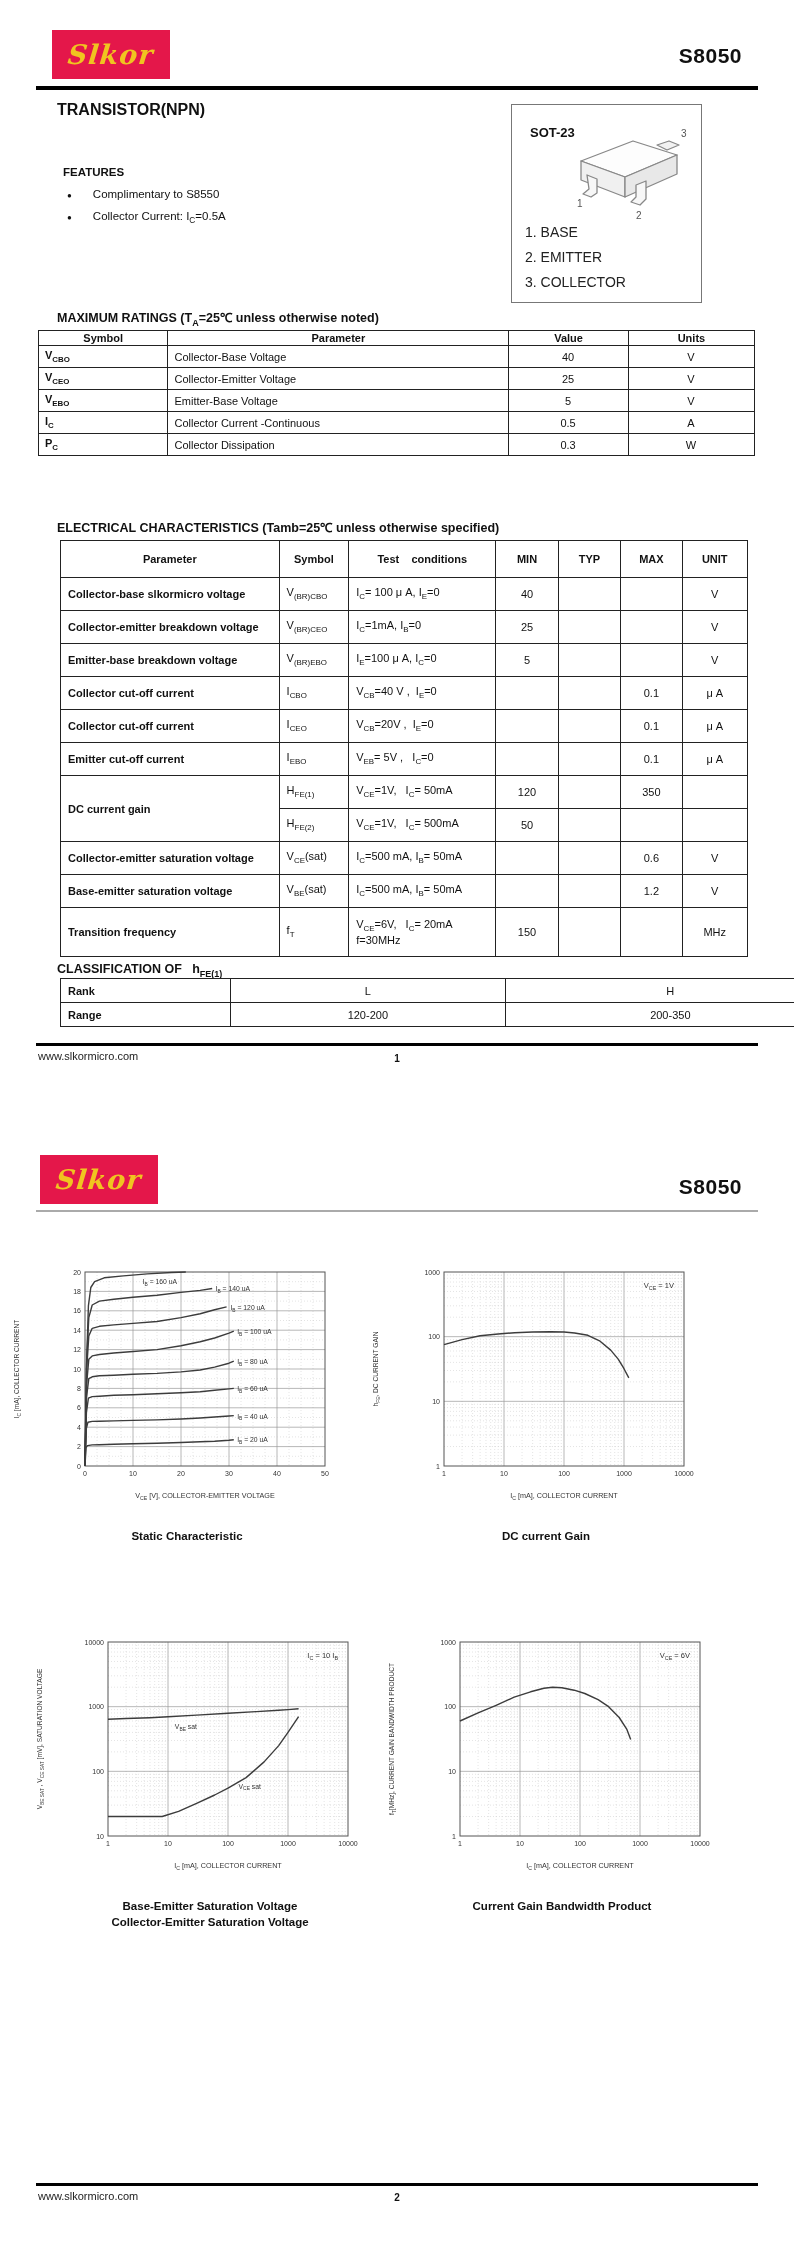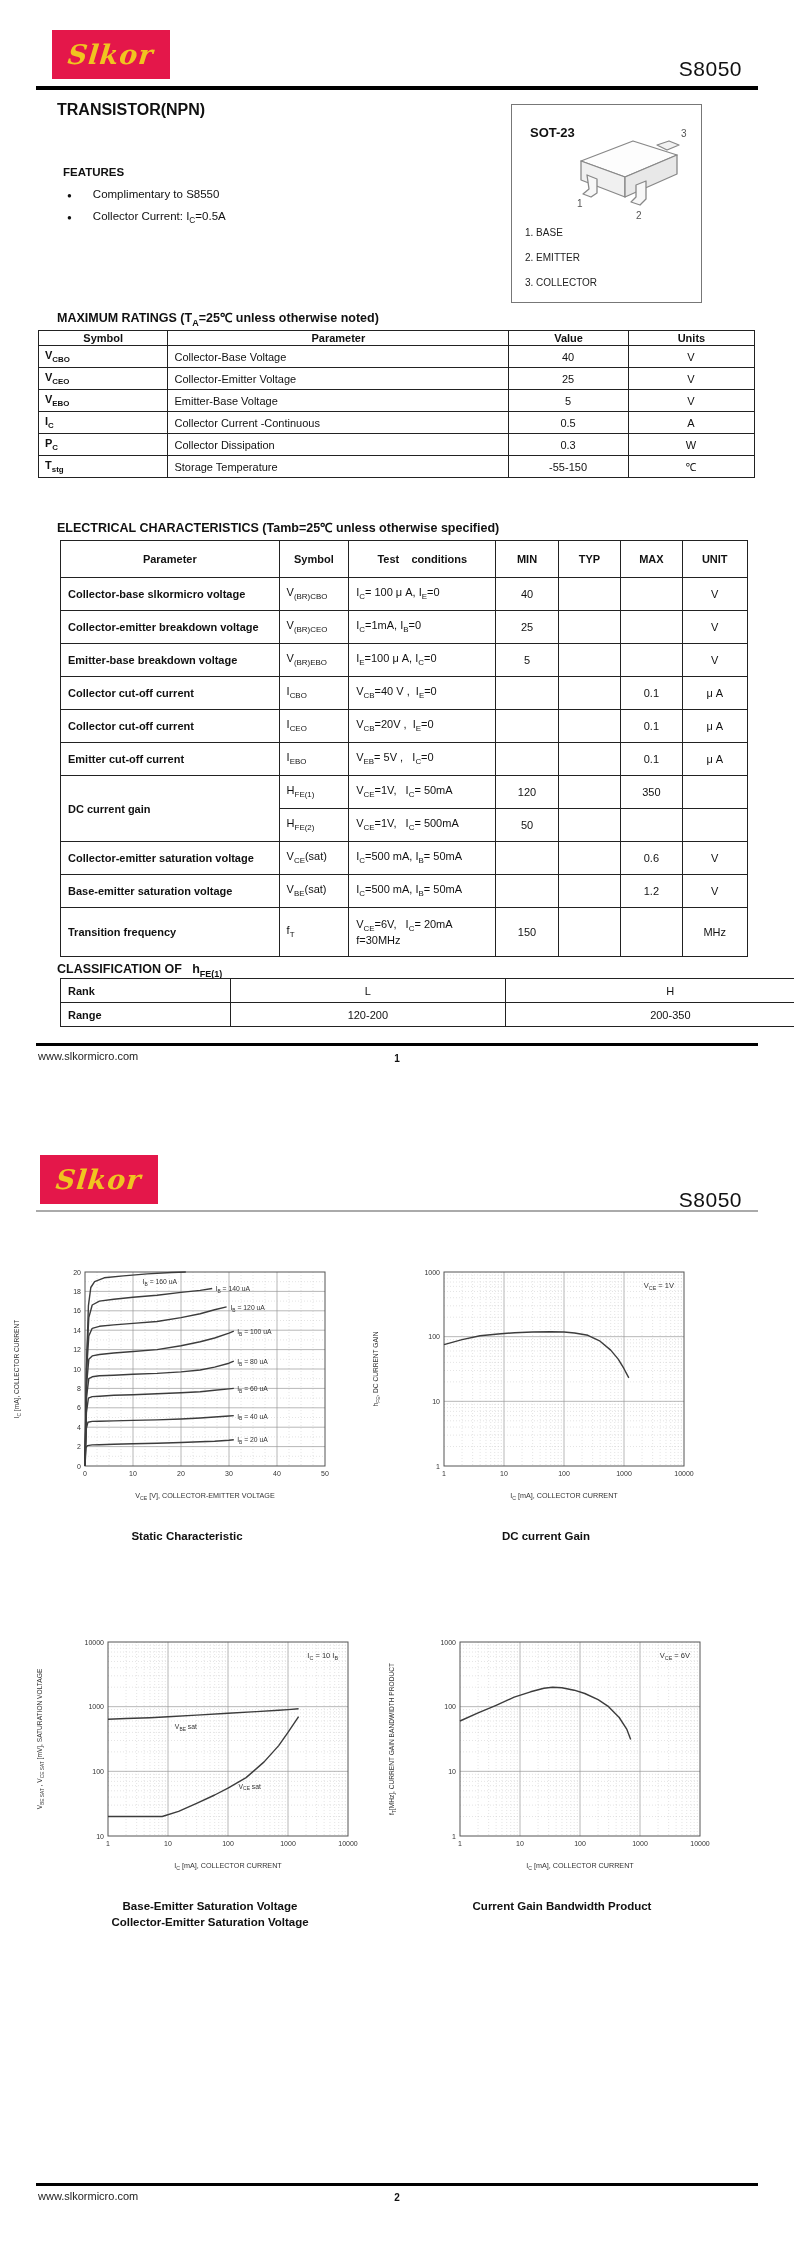--- a/index.html
+++ b/index.html
@@ -2,29 +2,29 @@
 <html><head>
 <meta charset="utf-8">
 <style>
   html,body{margin:0;padding:0;background:#fff;}
   body{width:794px;font-family:"Liberation Sans",sans-serif;color:#111;}
   .page{position:relative;width:794px;background:#fff;overflow:hidden;}
   #page1{height:1080px;}
   #page2{height:1166px;}
   .logo{position:absolute;width:118px;height:49px;display:flex;align-items:center;justify-content:center;}
   .logo span{font-family:"DejaVu Serif",serif;font-style:italic;font-weight:bold;font-size:27px;letter-spacing:1px;transform:skew(-6deg);}
-  .partnum{position:absolute;right:52px;font-size:21px;font-weight:normal;letter-spacing:0.5px;margin-top:13px;}
+  .partnum{position:absolute;right:52px;font-size:21px;font-weight:bold;letter-spacing:0.5px;}
   .rule{position:absolute;left:36px;right:36px;background:#000;}
   .doc-title{position:absolute;left:57px;top:101px;font-size:16px;font-weight:bold;}
   .feat-h{position:absolute;left:63px;top:166px;font-size:11.5px;font-weight:bold;text-align:right;}
   .feat-item{position:absolute;left:67px;font-size:11.5px;display:flex;}
   .feat-item .dot{font-size:8px;margin-right:21px;line-height:15px;}
   .sot-box{position:absolute;left:511px;top:104px;width:189px;height:197px;border:1.5px solid #777;}
   .sot-name{position:absolute;left:18px;top:20px;font-size:13px;font-weight:bold;}
-  .pins{position:absolute;left:13px;top:115px;font-size:10px;line-height:25px;color:#222;}
+  .pins{position:absolute;left:13px;top:115px;font-size:14px;line-height:25px;color:#222;}
   .sec-h{position:absolute;left:57px;font-size:12.5px;font-weight:bold;}
   table{border-collapse:collapse;table-layout:fixed;}
   td,th{border:1px solid #222;font-size:11px;padding:1px 7px;overflow:hidden;}
   th{font-weight:bold;text-align:center;}
   #maxTable{position:absolute;left:38px;top:330px;width:717px;}
   #maxTable td{height:19px;padding-left:6px;}
   #maxTable td.sym{font-weight:bold;}
   #maxTable td.c{text-align:center;}
   #elecTable{position:absolute;left:60px;top:540px;width:688px;}
   #elecTable th{height:34px;}
@@ -120,26 +120,20 @@
           <td class="sym">I<sub>C</sub></td>
           <td>Collector Current -Continuous</td>
           <td class="c">0.5</td>
           <td class="c">A</td>
         </tr>
         <tr>
           <td class="sym">P<sub>C</sub></td>
           <td>Collector Dissipation</td>
           <td class="c">0.3</td>
           <td class="c">W</td>
-        </tr>
-        <tr>
-          <td class="sym">T<sub>stg</sub></td>
-          <td>Storage Temperature</td>
-          <td class="c">-55-150</td>
-          <td class="c">℃</td>
         </tr>
       </tbody>
     </table>
 
   <div class="sec-h" style="top:519px;">ELECTRICAL CHARACTERISTICS (Tamb=25℃ unless otherwise specified)</div>
   <table id="elecTable">
       <tbody>
         <tr>
           <th style="width:34.5%">Parameter</th>
           <th style="width:9.5%">Symbol</th>

